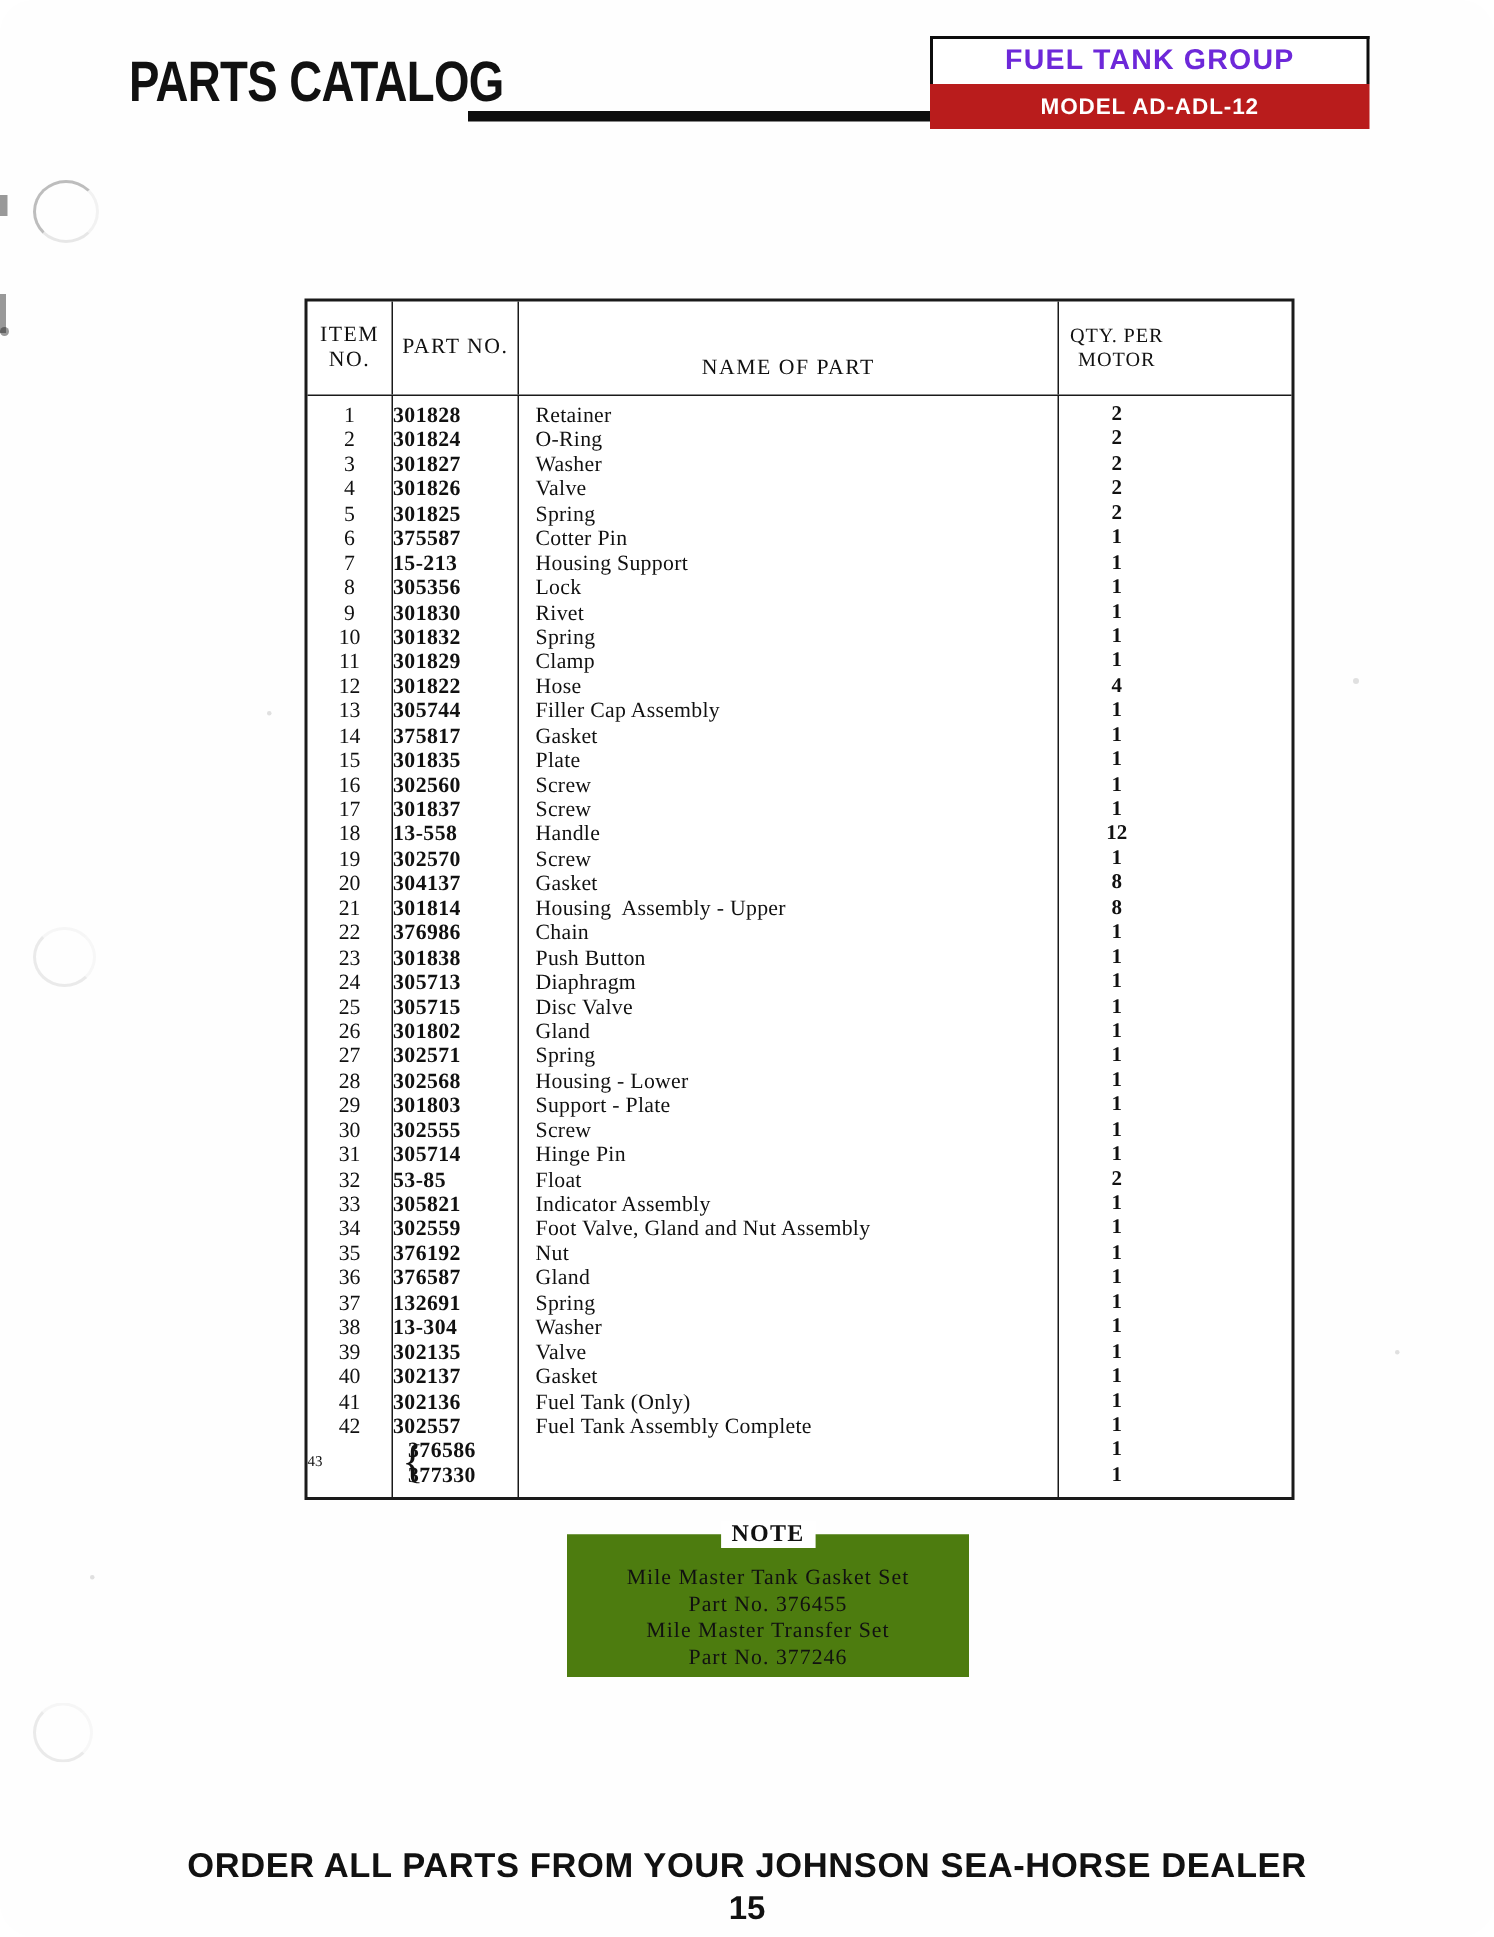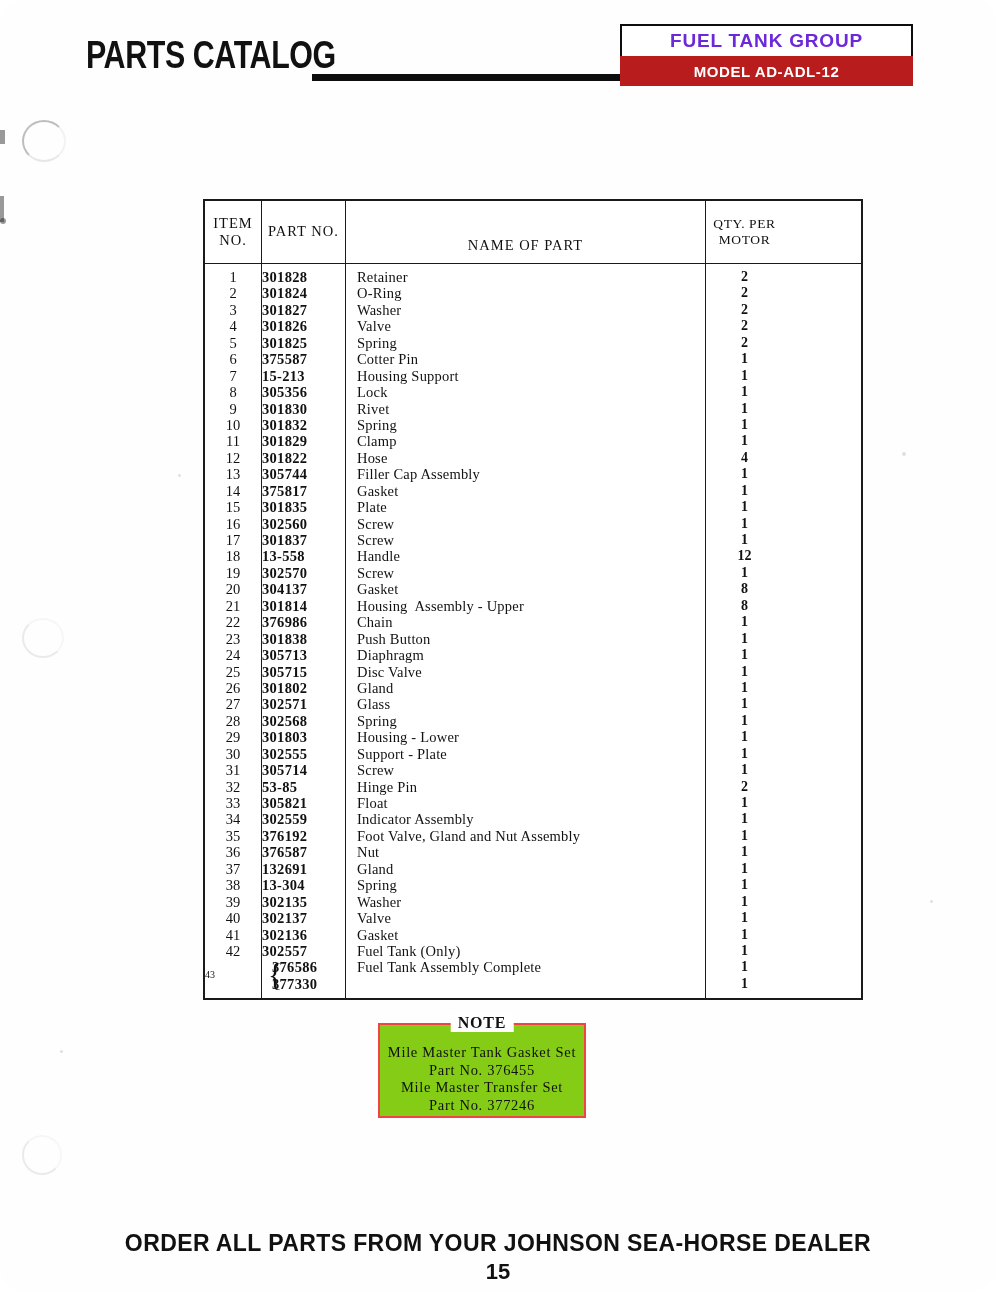--- a/index.html
+++ b/index.html
@@ -194,25 +194,25 @@
     line-height: 32.9px;
     text-align: left;
     font-size: 10px;
   }
 
   
   .note-box {
     position: absolute;
     left: 378px;
     top: 1023px;
-    width: 208px;
+    width: 268px;
     height: 95px;
-    border: 2px solid #ef4444;
+    border: 2px solid #4d7c0f;
     box-sizing: border-box;
-    background: #84cc16;
+    background: #4d7c0f;
   }
   .note-title {
     position: absolute;
     left: 50%;
     top: -11px;
     transform: translateX(-50%);
     background: #ffffff;
     padding: 0 7px;
     font-size: 16px;
     font-weight: bold;
@@ -406,21 +406,20 @@
           <div class="cell">Screw</div>
           <div class="cell">Handle</div>
           <div class="cell">Screw</div>
           <div class="cell">Gasket</div>
           <div class="cell">Housing  Assembly - Upper</div>
           <div class="cell">Chain</div>
           <div class="cell">Push Button</div>
           <div class="cell">Diaphragm</div>
           <div class="cell">Disc Valve</div>
           <div class="cell">Gland</div>
-          <div class="cell">Glass</div>
           <div class="cell">Spring</div>
           <div class="cell">Housing - Lower</div>
           <div class="cell">Support - Plate</div>
           <div class="cell">Screw</div>
           <div class="cell">Hinge Pin</div>
           <div class="cell">Float</div>
           <div class="cell">Indicator Assembly</div>
           <div class="cell">Foot Valve, Gland and Nut Assembly</div>
           <div class="cell">Nut</div>
           <div class="cell">Gland</div>

